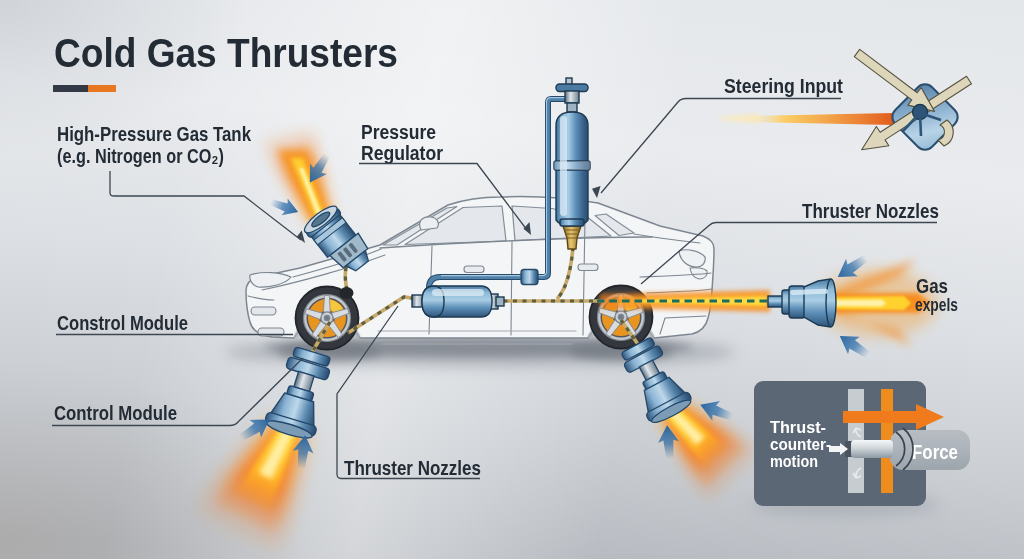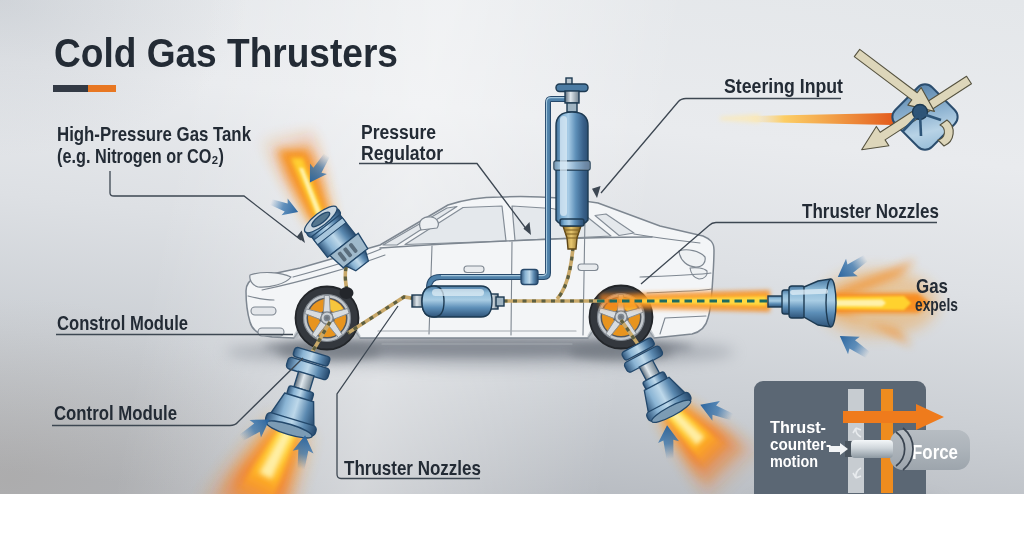--- a/index.html
+++ b/index.html
@@ -1,16 +1,16 @@
 <!DOCTYPE html>
 <html><head>
 <meta charset="utf-8">
 <style>
 html,body{margin:0;padding:0;}
-#stage{position:relative;width:1024px;height:494px;overflow:hidden;
+#stage{position:relative;width:1024px;height:559px;overflow:hidden;
  background:
   radial-gradient(ellipse 420px 260px at 1% 97%, rgba(150,132,112,0.20), rgba(150,132,112,0) 70%),
   radial-gradient(ellipse 380px 240px at 0% 0%, rgba(148,156,166,0.28), rgba(148,156,166,0) 65%),
   linear-gradient(100deg, rgba(255,255,255,0) 18%, rgba(255,255,255,0.42) 40%, rgba(255,255,255,0) 62%),
   linear-gradient(186deg, #e4e7ea 0%, #e9ebee 28%, #dde0e4 50%, #cbcfd4 72%, #b2b6bc 96%);
  font-family:"Liberation Sans",sans-serif;text-align:center;}
 </style>
 </head>
 <body>
 <div id="stage">

